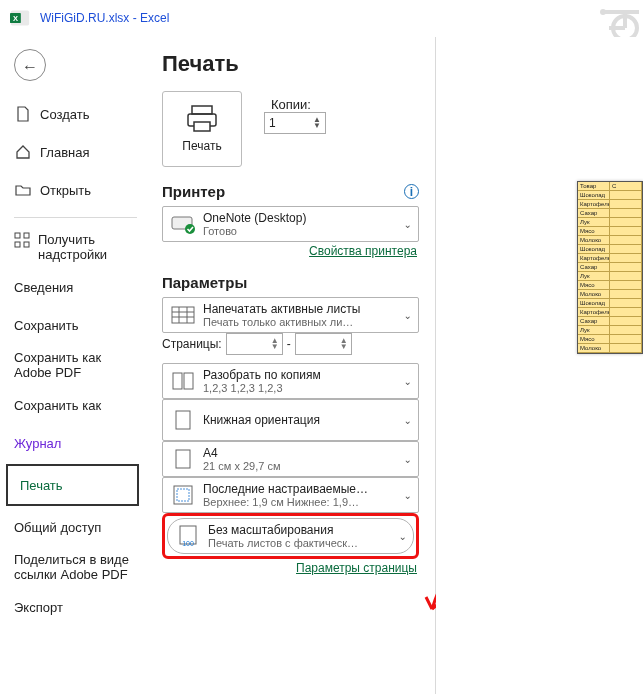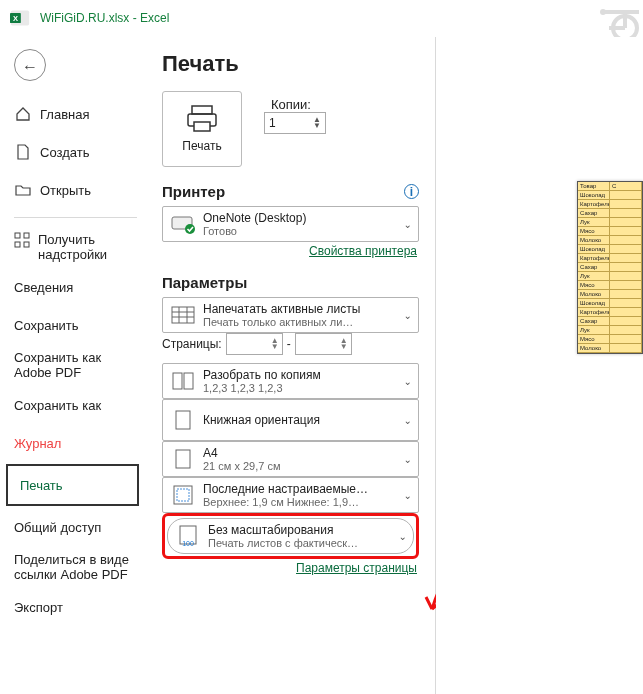--- a/index.html
+++ b/index.html
@@ -1,29 +1,29 @@
 <!DOCTYPE html>
 <html><head>
 <meta charset="utf-8">
 <style>
   html,body{margin:0;padding:0;font-family:"Segoe UI",Arial,sans-serif;background:#fff;color:#222;}
   .window{width:643px;height:694px;position:relative;overflow:hidden;box-sizing:border-box;}
   .titlebar{height:36px;display:flex;align-items:center;padding:0 10px;border-bottom:1px solid transparent;}
   .titlebar .excel-icon{width:20px;height:20px;margin-right:10px;}
-  .titlebar .title{font-size:12px;color:#15803d;}
+  .titlebar .title{font-size:12px;color:#1d4ed8;}
   .body{display:flex;height:calc(100% - 36px);}
   .sidebar{width:145px;border-right:1px solid transparent;padding-top:8px;}
   .back-btn{width:30px;height:30px;border:1px solid #888;border-radius:50%;display:flex;align-items:center;justify-content:center;margin:4px 0 14px 14px;cursor:pointer;}
   .back-btn span{font-size:16px;color:#444;line-height:1;}
   .nav-item{display:flex;align-items:center;padding:6px 10px 6px 14px;font-size:13px;color:#222;cursor:pointer;min-height:26px;}
   .nav-item.noicon{}
   .nav-item .nav-icon{width:18px;display:flex;justify-content:center;margin-right:8px;color:#444;}
   .nav-item.selected{border:2px solid #333;margin:2px 6px;padding-left:12px;}
   .nav-item.selected span.lbl{color:#0a6b3d;}
-  .nav-item.disabled .lbl{color:#ef4444;}
+  .nav-item.disabled .lbl{color:#6d28d9;}
   .nav-sep{height:0;border-top:1px solid #d9d9d9;margin:8px 8px 8px 14px;}
   .nav-item.two-line{align-items:flex-start;}
   .main{flex:1;display:flex;position:relative;}
   .print-panel{width:290px;padding:14px 16px 0 16px;border-right:1px solid #d9d9d9;box-sizing:border-box;}
   .h1{font-size:22px;font-weight:600;margin-bottom:14px;}
   .print-row{display:flex;align-items:flex-start;}
   .big-print{width:78px;height:74px;border:1px solid #bbb;border-radius:3px;display:flex;flex-direction:column;align-items:center;justify-content:center;cursor:pointer;}
   .big-print .picon{font-size:26px;line-height:1;}
   .big-print .plbl{font-size:12px;margin-top:6px;}
   .copies{display:flex;align-items:center;margin-left:14px;margin-top:6px;font-size:13px;flex-direction:column;}
@@ -77,33 +77,33 @@
 </div>
 
 <div class="body">
   <div class="sidebar">
     <div class="back-btn">
           <span>←</span>
         </div>
 
     <div class="nav-item">
       <span class="nav-icon">
+            <svg width="14" height="16" viewBox="0 0 14 16">
+              <path d="M2 1 H9 L12 4 V15 H2 Z" fill="none" stroke="#444" stroke-width="1.2"></path>
+            </svg>
+          </span>
+      <span class="lbl">Создать</span>
+    </div>
+    <div class="nav-item">
+      <span class="nav-icon">
             <svg width="16" height="16" viewBox="0 0 16 16">
               <path d="M2 8 L8 2 L14 8 V14 H2 Z" fill="none" stroke="#444" stroke-width="1.3"></path>
             </svg>
           </span>
       <span class="lbl">Главная</span>
-    </div>
-    <div class="nav-item">
-      <span class="nav-icon">
-            <svg width="14" height="16" viewBox="0 0 14 16">
-              <path d="M2 1 H9 L12 4 V15 H2 Z" fill="none" stroke="#444" stroke-width="1.2"></path>
-            </svg>
-          </span>
-      <span class="lbl">Создать</span>
     </div>
     <div class="nav-item">
       <span class="nav-icon">
             <svg width="16" height="14" viewBox="0 0 16 14">
               <path d="M1 3 H6 L8 5 H15 V12 H1 Z" fill="none" stroke="#444" stroke-width="1.2"></path>
             </svg>
           </span>
       <span class="lbl">Открыть</span>
     </div>
     <div class="nav-sep"></div>

